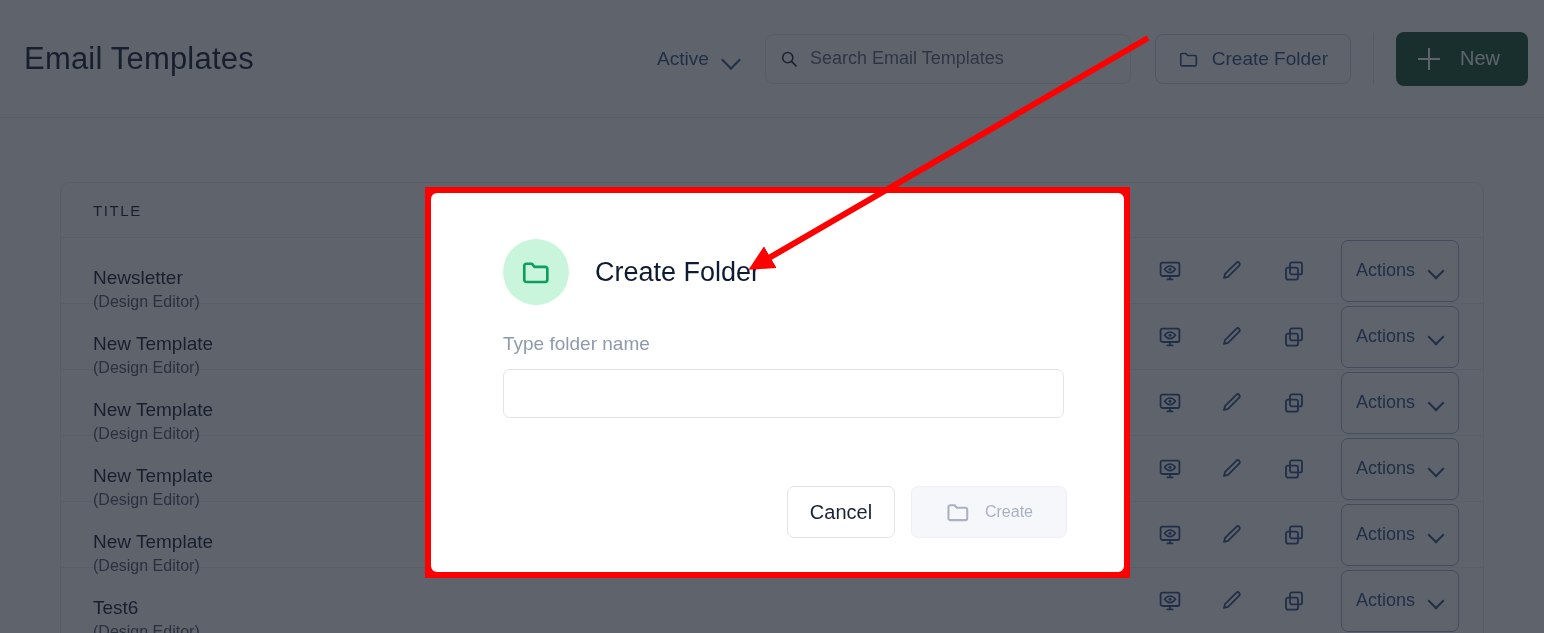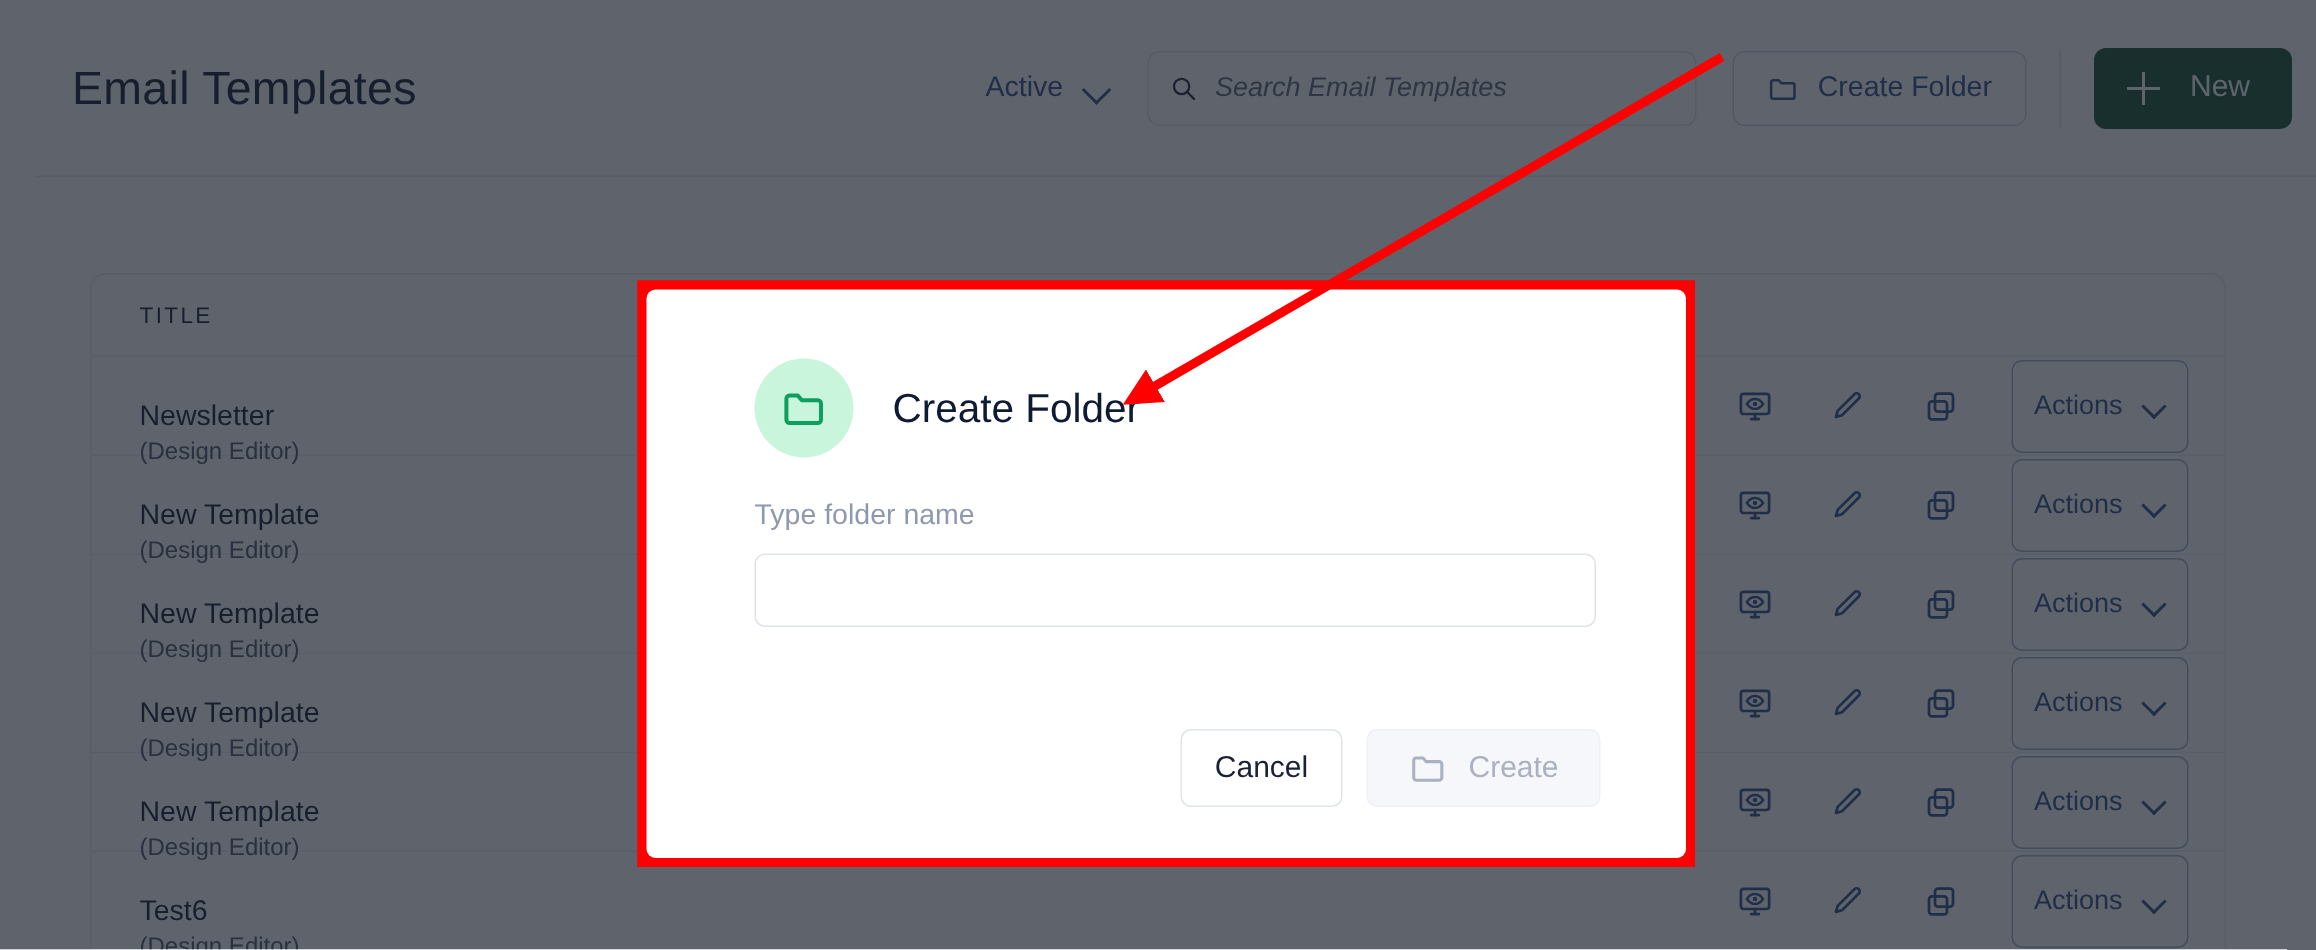--- a/index.html
+++ b/index.html
@@ -28,21 +28,20 @@
   }
 
   .page-header {
     position: relative;
     height: 118px;
     background: #ffffff;
     border-bottom: 1px solid #e6e9ef;
     display: flex;
     align-items: center;
     padding: 0 16px 0 24px;
-    margin-left: 24px;
   }
 
   .page-title {
     font-size: 31px;
     font-weight: 400;
     color: #0f1b33;
     letter-spacing: .2px;
     white-space: nowrap;
   }
 
@@ -91,21 +90,20 @@
     background: #fff;
   }
   .search-box input {
     border: none;
     outline: none;
     font-size: 18px;
     color: #334;
     background: transparent;
     width: 100%;
     font-family: "Liberation Sans", sans-serif;
-    font-style: italic;
   }
   .search-box input::placeholder { color: #5b6578; }
 
   .create-folder-btn {
     margin-left: 24px;
     height: 50px;
     padding: 0 22px;
     border: 1px solid #cfd6e4;
     border-radius: 8px;
     background: #fff;
@@ -344,21 +342,21 @@
     cursor: pointer;
     font-family: "Liberation Sans", sans-serif;
   }
   .btn-create {
     width: 156px;
     height: 52px;
     background: #f5f7fa;
     border: 1px solid #eef0f5;
     border-radius: 7px;
     color: #aab2c2;
-    font-size: 20px;
+    font-size: 16px;
     display: flex;
     align-items: center;
     justify-content: center;
     gap: 14px;
     cursor: not-allowed;
     font-family: "Liberation Sans", sans-serif;
   }
 
   
   .annotation {

